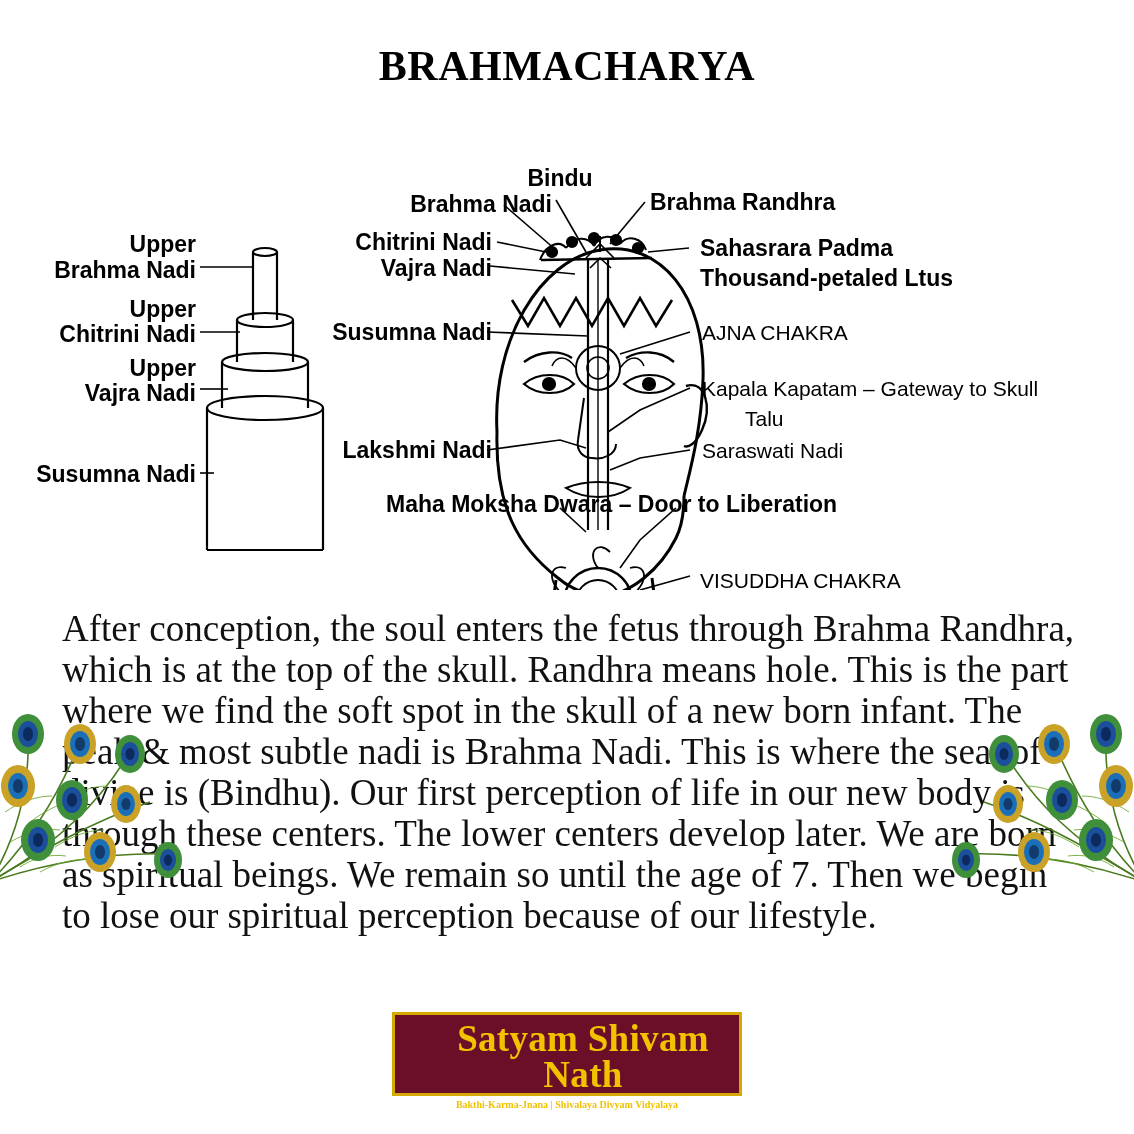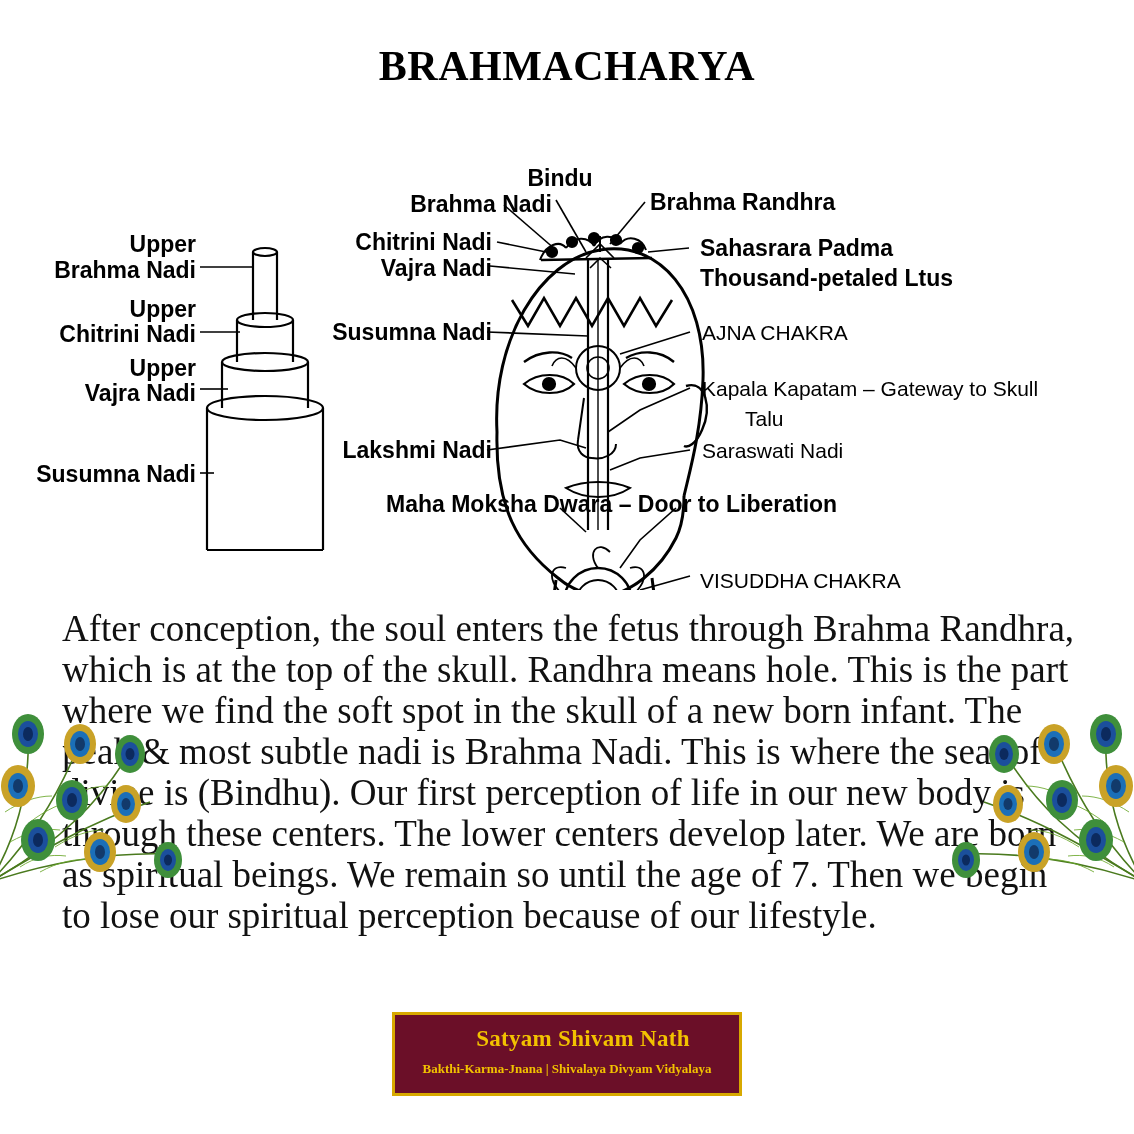--- a/index.html
+++ b/index.html
@@ -70,30 +70,30 @@
     height: 84px;
     background: #6b0f28;
     border: 3px solid #d7a900;
     box-sizing: border-box;
     text-align: center;
     padding-top: 6px;
   }
   .footer-title {
     font-family: "Liberation Serif", serif;
     font-weight: bold;
-    font-size: 23px;
+    font-size: 37px;
     color: #f2c200;
     line-height: 36px;
     letter-spacing: 0.3px;
     padding-left: 32px;
   }
   .footer-sub {
     font-family: "Liberation Serif", serif;
     font-weight: bold;
-    font-size: 13px;
+    font-size: 10px;
     color: #f2c200;
     line-height: 20px;
     margin-top: 2px;
   }
 
   
   .feathers {
     position: absolute;
     bottom: 0;
     width: 250px;

